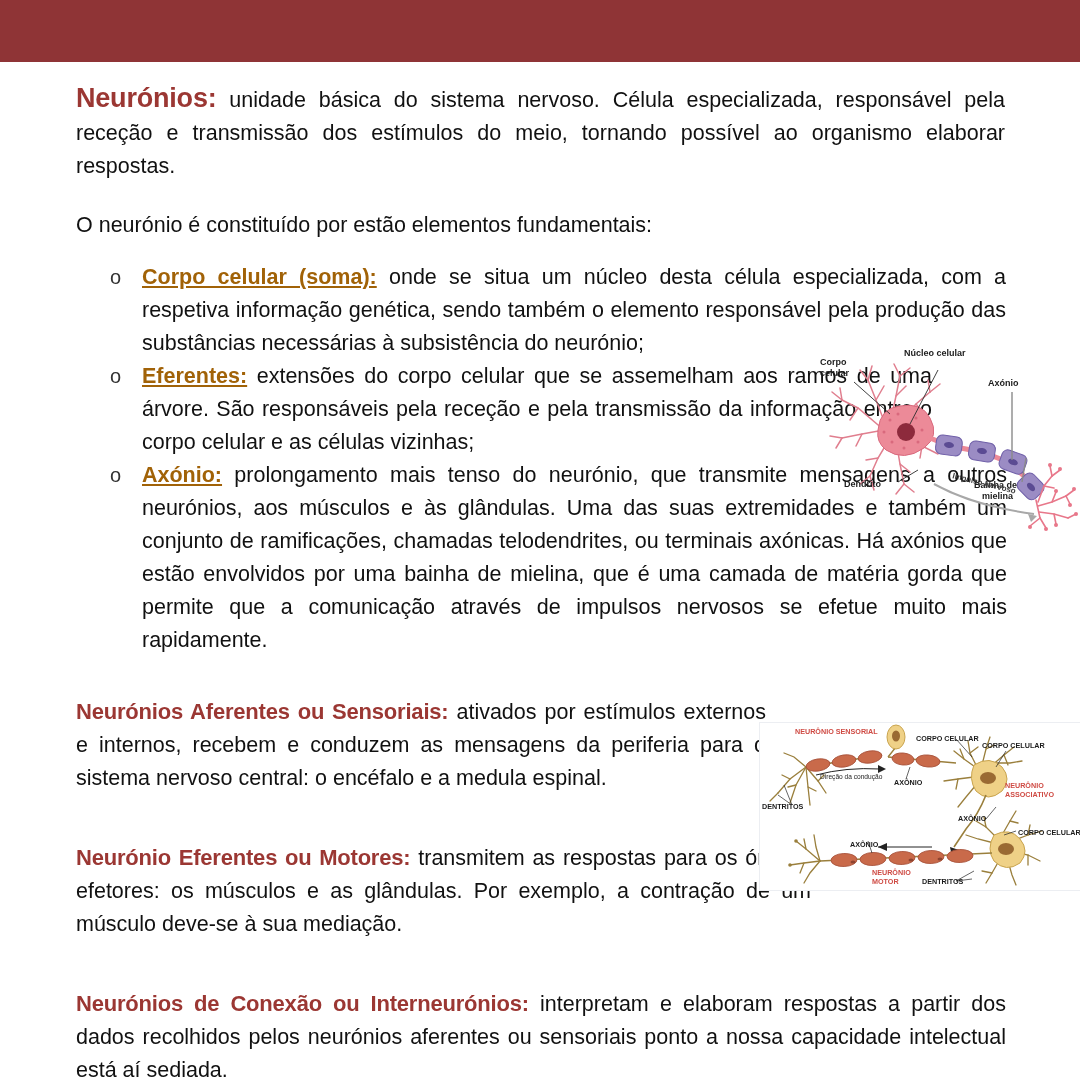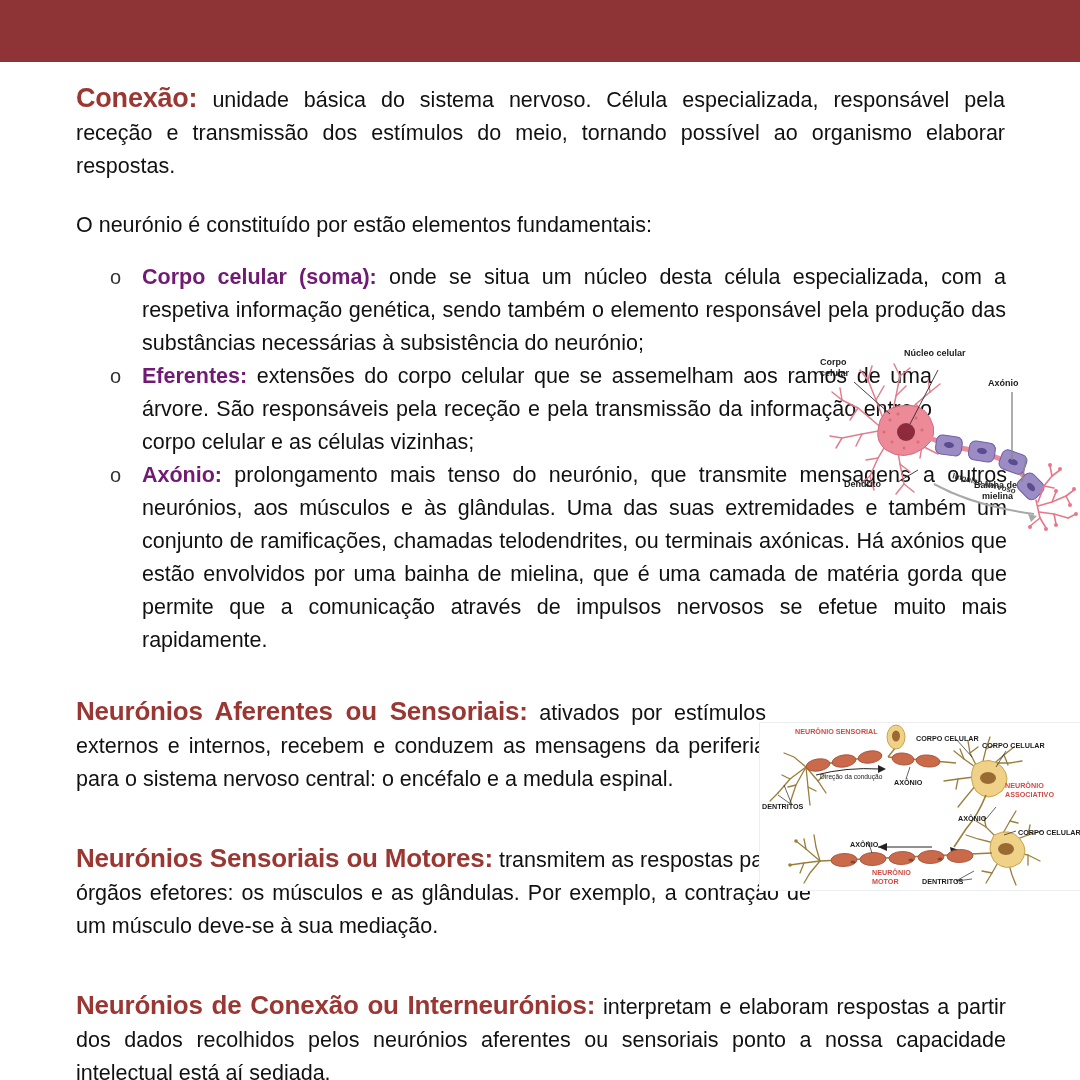--- a/index.html
+++ b/index.html
@@ -39,25 +39,26 @@
     font-size: 21.5px;
     line-height: 33px;
     text-align: justify;
     color: #111111;
     margin: 0;
   }
   .para.lead {
     width: 929px;
   }
   .hl {
-    color: #701a75;
+    color: #a16207;
     font-weight: bold;
+    text-decoration: underline;
   }
   .title-lg {
-    font-size: 26px;
+    font-size: 22px;
     font-weight: bold;
     color: #9b3733;
     letter-spacing: -0.2px;
   }
   .title-intro {
     font-size: 27px;
     font-weight: bold;
     color: #9b3733;
     letter-spacing: -0.2px;
   }
@@ -119,21 +120,21 @@
   .fig svg { display: block; }
 </style>
 </head>
 <body>
 
 <div class="top-banner"></div>
 
 <div class="page-body">
   <div class="content">
 
-    <p class="para lead"><span class="title-intro">Conexão:</span><span> unidade básica do sistema nervoso. Célula especializada, responsável pela receção e transmissão dos estímulos do meio, tornando possível ao organismo elaborar respostas.</span></p>
+    <p class="para lead"><span class="title-intro">Neurónios:</span><span> unidade básica do sistema nervoso. Célula especializada, responsável pela receção e transmissão dos estímulos do meio, tornando possível ao organismo elaborar respostas.</span></p>
 
     <div class="spacer-md"></div>
 
     <p class="para">O neurónio é constituído por estão elementos fundamentais:</p>
 
     <div class="spacer-sm"></div>
 
     <ul class="bullets">
       <li class="w-full">
         <span class="marker">o</span>
@@ -151,21 +152,21 @@
 
     <div class="spacer-lg"></div>
 
     <div class="sec-block sec-narrow">
       <p class="para"><span class="title-lg">Neurónios Aferentes ou Sensoriais:</span><span> ativados por estímulos externos e internos, recebem e conduzem as mensagens da periferia para o sistema nervoso central: o encéfalo e a medula espinal.</span></p>
     </div>
 
     <div class="spacer-xl"></div>
 
     <div class="sec-block sec-med">
-      <p class="para"><span class="title-lg">Neurónios Sensoriais ou Motores:</span><span> transmitem as respostas para os órgãos efetores: os músculos e as glândulas. Por exemplo, a contração de um músculo deve-se à sua mediação.</span></p>
+      <p class="para"><span class="title-lg">Neurónio Eferentes ou Motores:</span><span> transmitem as respostas para os órgãos efetores: os músculos e as glândulas. Por exemplo, a contração de um músculo deve-se à sua mediação.</span></p>
     </div>
 
     <div class="spacer-xl"></div>
 
     <div class="sec-block" style="width:930px;">
       <p class="para"><span class="title-lg">Neurónios de Conexão ou Interneurónios:</span><span> interpretam e elaboram respostas a partir dos dados recolhidos pelos neurónios aferentes ou sensoriais ponto a nossa capacidade intelectual está aí sediada.</span></p>
     </div>
 
   </div>
 </div>

